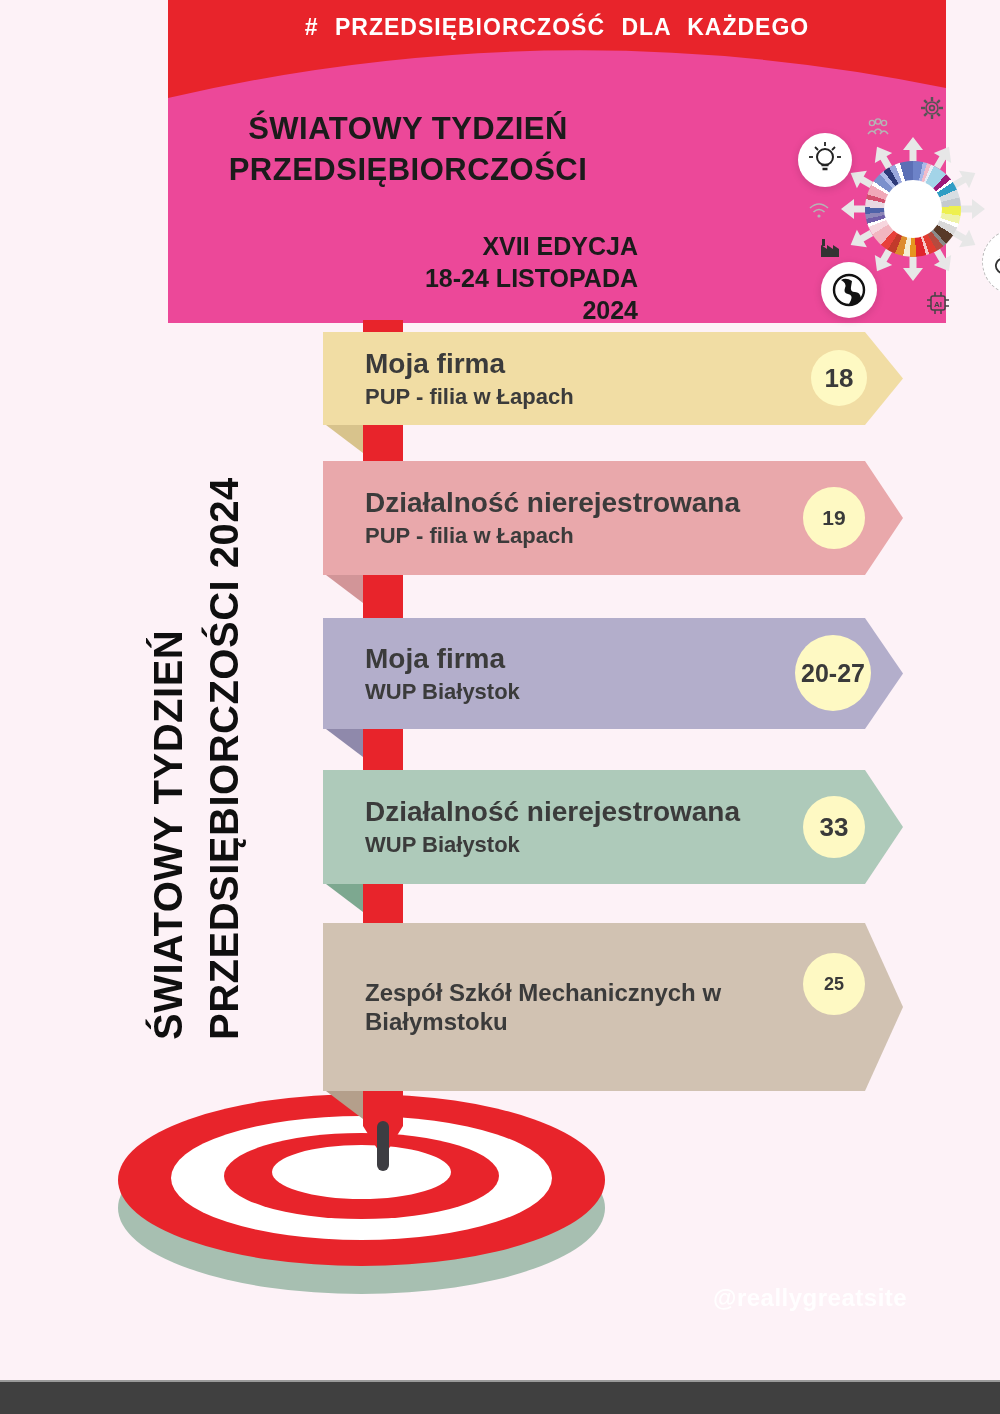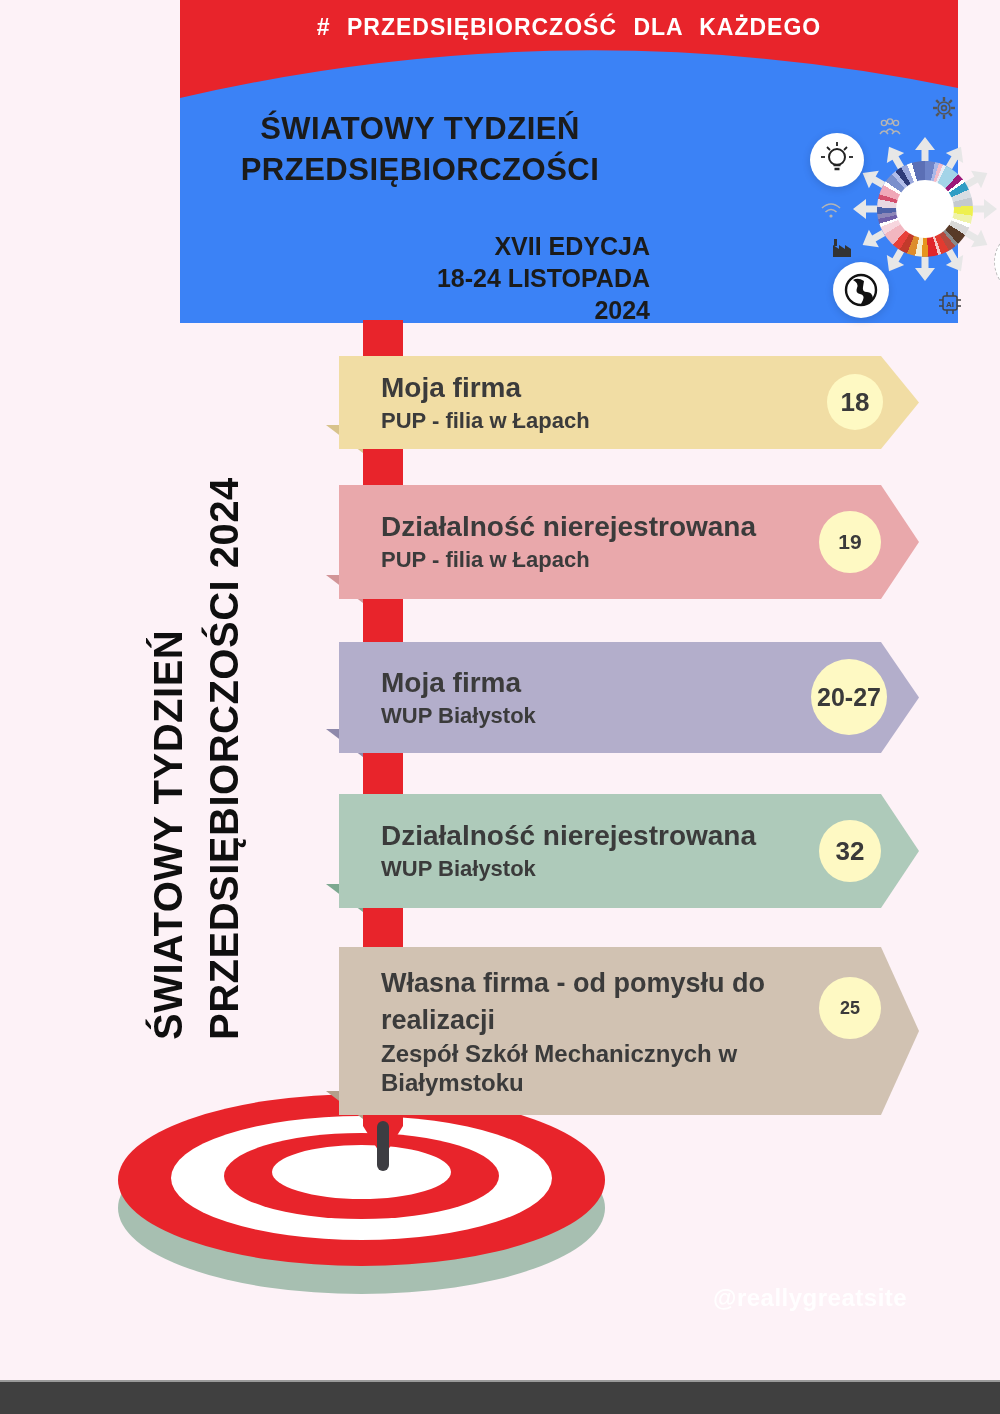--- a/index.html
+++ b/index.html
@@ -1,20 +1,20 @@
 <!DOCTYPE html>
 <html><head>
 <meta charset="utf-8">
 <style>
   html,body{margin:0;padding:0;}
   body{font-family:"Liberation Sans", sans-serif;}
   #poster{position:relative;width:1000px;height:1414px;overflow:hidden;background:#fdf2f7;}
 
   
-  .header-card{position:absolute;left:180px;top:0;width:778px;height:323px;background:#3b82f6;z-index:2;}
+  .header-card{position:absolute;left:168px;top:0;width:778px;height:323px;background:#ec4899;z-index:2;}
   .red-arc{position:absolute;left:0;top:0;width:778px;height:100px;}
   .hashtag{position:absolute;left:0;top:14px;width:778px;text-align:center;color:#ffffff;
            font-size:23px;font-weight:bold;letter-spacing:1px;word-spacing:9px;}
   .title-col{position:absolute;left:10px;top:108px;width:460px;text-align:center;color:#1b1b1b;}
   .title-line{font-size:31px;font-weight:bold;line-height:41px;letter-spacing:.5px;}
   .edition-col{position:absolute;left:10px;top:230px;width:460px;text-align:right;color:#1b1b1b;}
   .edition-line{font-size:25px;font-weight:bold;line-height:32px;}
 
   
   .logo{position:absolute;left:600px;top:85px;width:300px;height:240px;}
@@ -29,22 +29,22 @@
   .side-label{position:absolute;left:-152px;top:632px;width:700px;height:116px;
               transform:rotate(-90deg);z-index:1;color:#0f0f0f;}
   .side-line{font-size:40px;font-weight:bold;line-height:56px;letter-spacing:.5px;white-space:nowrap;}
 
   
   .shaft{position:absolute;left:363px;top:320px;width:40px;height:806px;z-index:3;}
   .shaft-tip{position:absolute;left:363px;top:1126px;width:40px;height:32px;z-index:3;
              clip-path:polygon(0 0,100% 0,50% 100%);}
 
   
-  .banner{position:absolute;left:339px;width:580px;z-index:4;background:var(--bg);
-          clip-path:polygon(0 0,calc(100% - 38px) 0,100% 50%,calc(100% - 38px) 100%,0 100%);margin-top:24px;}
+  .banner{position:absolute;left:323px;width:580px;z-index:4;background:var(--bg);
+          clip-path:polygon(0 0,calc(100% - 38px) 0,100% 50%,calc(100% - 38px) 100%,0 100%);}
   .fold{position:absolute;left:326px;width:37px;height:28px;z-index:3;background:var(--fold);
         clip-path:polygon(0 0,100% 0,100% 100%);}
   .banner .txt{position:absolute;left:42px;top:50%;transform:translateY(-50%);width:430px;color:#3b3b3b;}
   .banner .t1{font-size:28px;font-weight:bold;line-height:36px;}
   .banner .t2{font-size:22px;font-weight:bold;line-height:30px;}
   .banner.small-wrap .txt{width:400px;}
   .banner.small-wrap .t1{font-size:27px;line-height:37px;}
   .banner.small-wrap .t2{font-size:24px;line-height:29px;}
   .day-badge{position:absolute;background:#fef9c3;border-radius:50%;display:flex;align-items:center;justify-content:center;
              color:#3a3a3a;font-weight:bold;}
@@ -242,27 +242,26 @@
     </div>
     <div class="day-badge">20-27</div>
   </div>
   <div class="fold f3" style="--bg: #b3aecb; --fold: #8f89ab;"></div>
 
   <div class="banner b4" style="--bg: #aecaba; --fold: #7da890;">
     <div class="txt">
       <div class="t1">Działalność nierejestrowana</div>
       <div class="t2">WUP Białystok</div>
     </div>
-    <div class="day-badge">32</div>
+    <div class="day-badge">33</div>
   </div>
   <div class="fold f4" style="--bg: #aecaba; --fold: #7da890;"></div>
 
   <div class="banner b5 small-wrap" style="--bg: #d1c2b2; --fold: #b49f8b;">
     <div class="txt">
-      <div class="t1">Własna firma - od pomysłu do realizacji</div>
       <div class="t2">Zespół Szkół Mechanicznych w Białymstoku</div>
     </div>
     <div class="day-badge">25</div>
   </div>
   <div class="fold f5" style="--bg: #d1c2b2; --fold: #b49f8b;"></div>
 
   <div class="ellipse tg-base" style="background: rgb(167, 191, 177);"></div>
   <div class="ellipse tg-outer" style="background: rgb(232, 36, 43);"></div>
   <div class="ellipse tg-white1"></div>
   <div class="ellipse tg-red2" style="background: rgb(232, 36, 43);"></div>

